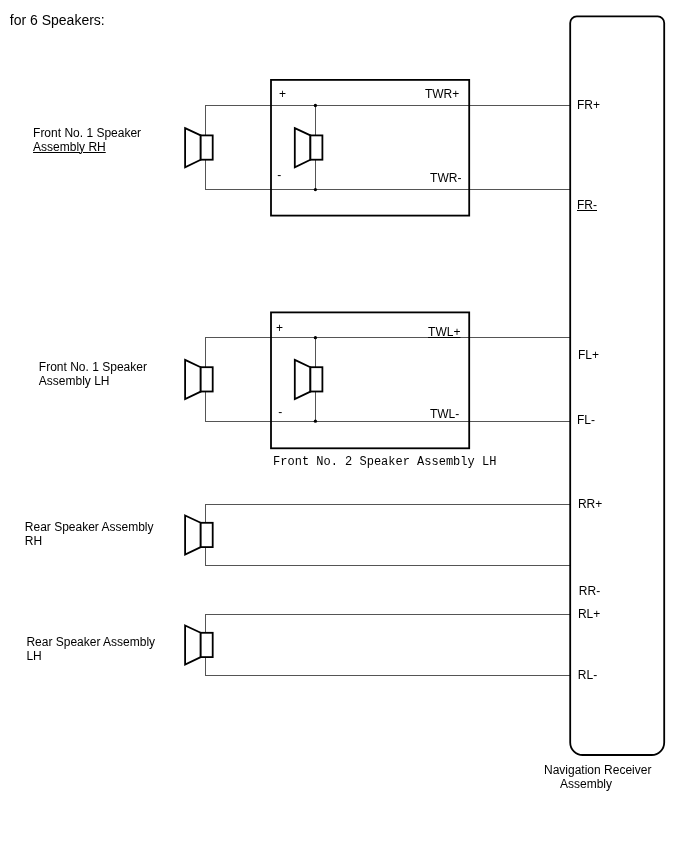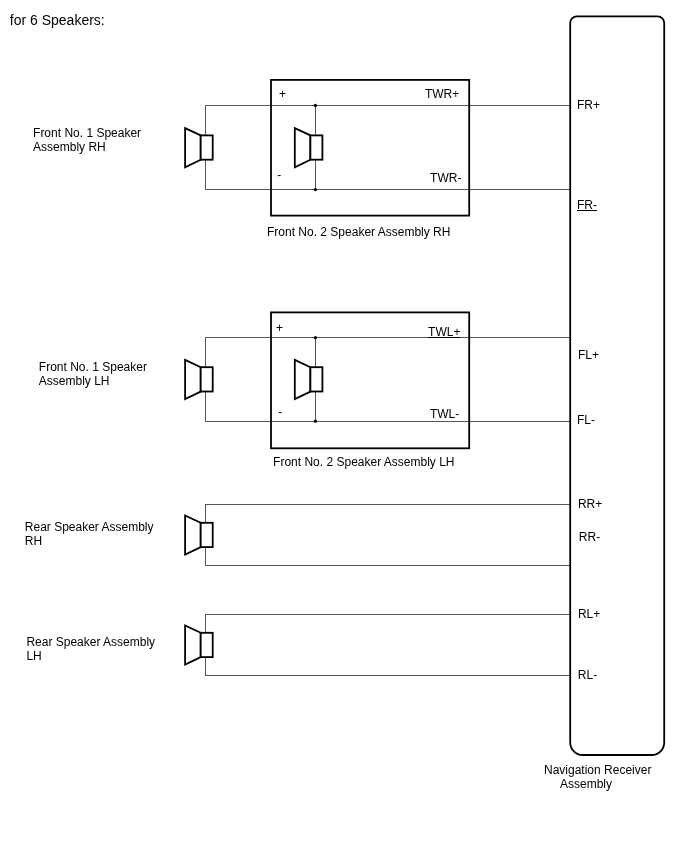--- a/index.html
+++ b/index.html
@@ -59,40 +59,39 @@
       <path d="M 570.2 614.8 H 205.7 V 675.2 H 570.2" fill="none" stroke="#555555" stroke-width="1.0" shape-rendering="crispEdges"></path>
       <g>
         <polygon points="185.1,625.5 200.7,632.8 200.7,657.1 185.1,664.6" fill="#ffffff" stroke="#000000" stroke-width="1.8" stroke-linejoin="miter"></polygon>
         <rect x="200.7" y="632.8" width="12.0" height="24.3" fill="#ffffff" stroke="#000000" stroke-width="1.8"></rect>
       </g>
     </g>
     <path d="M 576.7 16.4 H 657.7 A 6.5 6.5 0 0 1 664.2 22.9 V 742.5 A 12.5 12.5 0 0 1 651.7 755.0 H 582.7 A 12.5 12.5 0 0 1 570.2 742.5 V 22.9 A 6.5 6.5 0 0 1 576.7 16.4 Z" fill="none" stroke="#000000" stroke-width="1.8"></path>
   </svg>
     <div class="title" style="left:9.80px;top:12.45px;">for 6 Speakers:</div>
   <div class="lbl" style="left:33.05px;top:127.34px;">Front No. 1 Speaker</div>
-  <div class="lbl" style="left:33.05px;top:140.64px;">Assembly RH</div>
-  <div class="lbl" style="left:267.00px;top:226.24px;">Front No. 2 Speaker Assembly RH</div>
+  <div class="lbl" style="left:33.05px;top:140.64px;text-decoration:underline;">Assembly RH</div>
   <div class="lbl" style="left:424.90px;top:87.74px;">TWR+</div>
   <div class="lbl" style="left:430.10px;top:171.74px;">TWR-</div>
   <div class="lbl" style="left:279.10px;top:88.04px;">+</div>
   <div class="lbl" style="left:277.20px;top:168.84px;">-</div>
   <div class="lbl" style="left:577.00px;top:98.94px;">FR+</div>
   <div class="lbl" style="left:577.00px;top:199px;text-decoration:underline;">FR-</div>
   <div class="lbl" style="left:38.85px;top:361.24px;">Front No. 1 Speaker</div>
   <div class="lbl" style="left:38.85px;top:374.54px;">Assembly LH</div>
-  <div class="lbl" style="left:273.10px;top:455.94px;">Front No. 2 Speaker Assembly LH</div>
+  <div class="lbl" style="left:273.10px;top:455.94px;font-family:Liberation Mono, monospace;">Front No. 2 Speaker Assembly LH</div>
   <div class="lbl" style="left:428.10px;top:326px;text-decoration:underline;">TWL+</div>
   <div class="lbl" style="left:429.90px;top:408px;">TWL-</div>
   <div class="lbl" style="left:276.10px;top:322.04px;">+</div>
   <div class="lbl" style="left:278.20px;top:405.84px;">-</div>
   <div class="lbl" style="left:577.90px;top:349px;">FL+</div>
   <div class="lbl" style="left:577.00px;top:414.34px;">FL-</div>
   <div class="lbl" style="left:24.80px;top:521.24px;">Rear Speaker Assembly</div>
   <div class="lbl" style="left:24.80px;top:534.54px;">RH</div>
   <div class="lbl" style="left:577.90px;top:498.04px;">RR+</div>
-  <div class="lbl" style="left:578.80px;top:531px;">RR-</div>
+  <div class="lbl" style="left:578.80px;top:585px;">RR-</div>
   <div class="lbl" style="left:26.40px;top:635.74px;">Rear Speaker Assembly</div>
   <div class="lbl" style="left:26.40px;top:650.04px;">LH</div>
   <div class="lbl" style="left:577.90px;top:607.94px;">RL+</div>
   <div class="lbl" style="left:577.80px;top:669.34px;">RL-</div>
   <div class="lbl" style="left:544px;top:763.54px;">Navigation Receiver</div>
   <div class="lbl" style="left:560.00px;top:777.54px;">Assembly</div>
 </div>
 
 </body></html>

